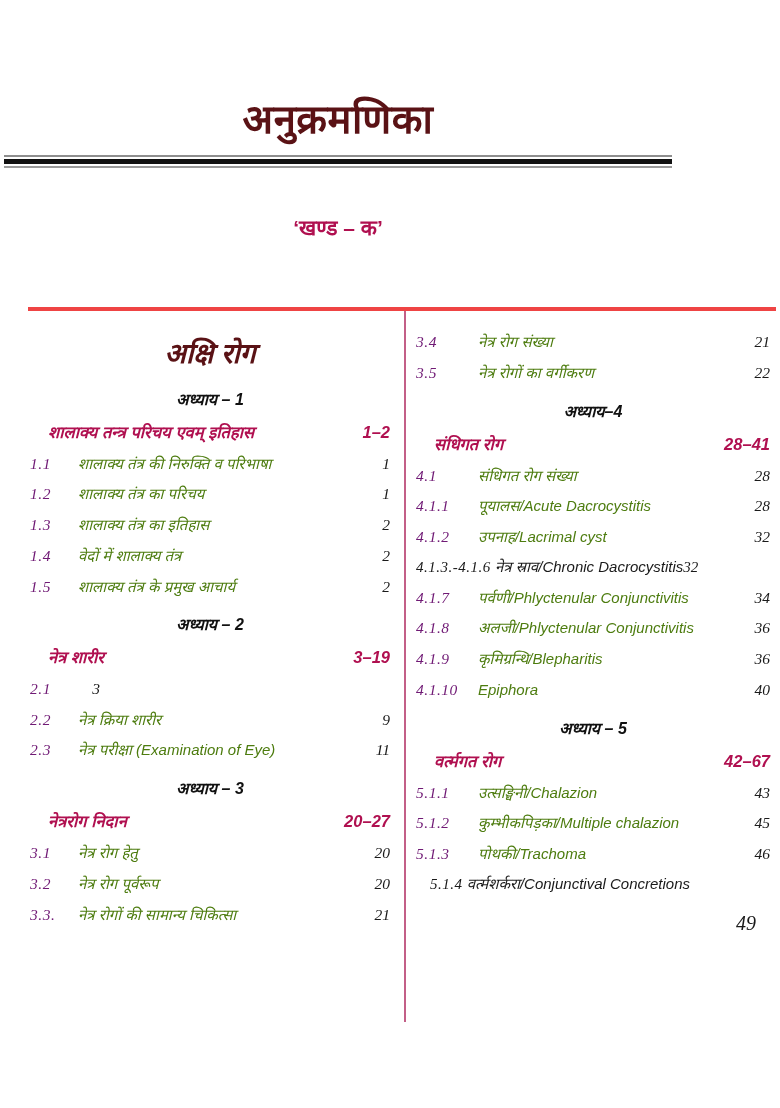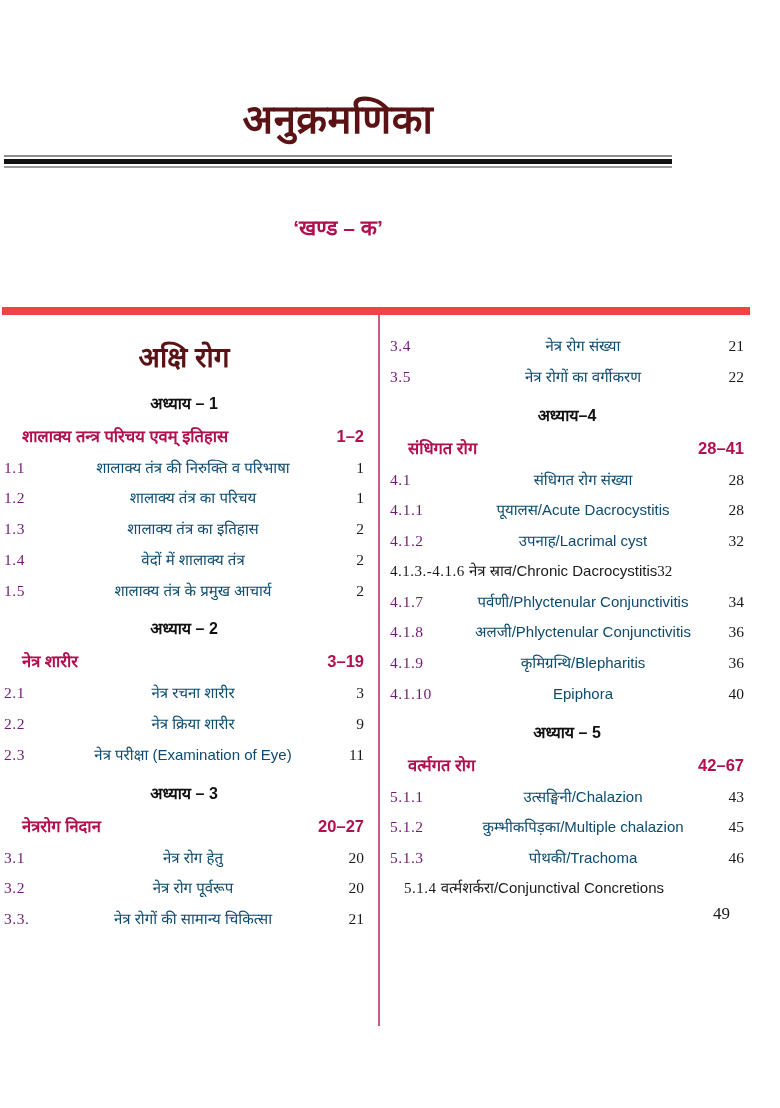--- a/index.html
+++ b/index.html
@@ -66,25 +66,26 @@
     margin-top: 45px;
     font-family: "Liberation Sans", "DejaVu Sans", sans-serif;
     font-size: 21px;
     font-weight: 700;
     color: #b01050;
   }
 
   
   .columns-frame {
     position: absolute;
-    left: 2px;
+    left: 28px;
     top: 307px;
     width: 748px;
-    border-top: 8px solid #ef4444;
+    border-top: 4px solid #ef4444;
     box-sizing: border-box;
+    font-style: italic;
   }
   .col-divider {
     position: absolute;
     left: 376px;
     top: 0;
     width: 2px;
     height: 711px;
     background: #c35f87;
   }
 
@@ -158,22 +159,21 @@
     flex: 0 0 48px;
     font-family: "Liberation Serif", "DejaVu Serif", serif;
     color: #701a75;
     letter-spacing: 0.5px;
   }
   .toc-row .t-label {
     flex: 1 1 auto;
     padding-right: 8px;
     font-family: "Liberation Sans", "DejaVu Sans", sans-serif;
     font-size: 15px;
-    color: #0c4a6e;
-    text-align: center;
+    color: #4d7c0f;
   }
   .toc-row .t-page {
     flex: 0 0 auto;
     min-width: 22px;
     text-align: right;
     font-family: "Liberation Serif", "DejaVu Serif", serif;
     color: #1a1a1a;
   }
 
   
@@ -193,24 +193,24 @@
     margin-top: 28px;
   }
   .toc-row.full .inline-page {
     font-family: "Liberation Serif", "DejaVu Serif", serif;
   }
   .toc-row.indent1 {
     padding-left: 14px;
   }
   .trailing-page {
     text-align: right;
-    margin-top: 6px;
+    margin-top: 18px;
     padding-right: 14px;
     font-family: "Liberation Serif", "DejaVu Serif", serif;
-    font-size: 17px;
+    font-size: 20px;
     color: #1a1a1a;
   }
 </style>
 </head>
 <body>
 
 <div class="page">
 
   <div class="title-wrap">
     <h1 class="doc-title">अनुक्रमणिका</h1>
@@ -267,21 +267,20 @@
         </div>
 
         <div class="chapter-label">अध्याय – 2</div>
         <div class="chapter-title-row">
           <span class="ct-name">नेत्र शारीर</span>
           <span class="ct-range">3–19</span>
         </div>
 
         <div class="toc-row">
           <span class="t-num">2.1</span>
-          <span class="t-label">नेत्र रचना शारीर</span>
           <span class="t-page">3</span>
         </div>
         <div class="toc-row">
           <span class="t-num">2.2</span>
           <span class="t-label">नेत्र क्रिया शारीर</span>
           <span class="t-page">9</span>
         </div>
         <div class="toc-row">
           <span class="t-num">2.3</span>
           <span class="t-label">नेत्र परीक्षा (Examination of Eye)</span>

